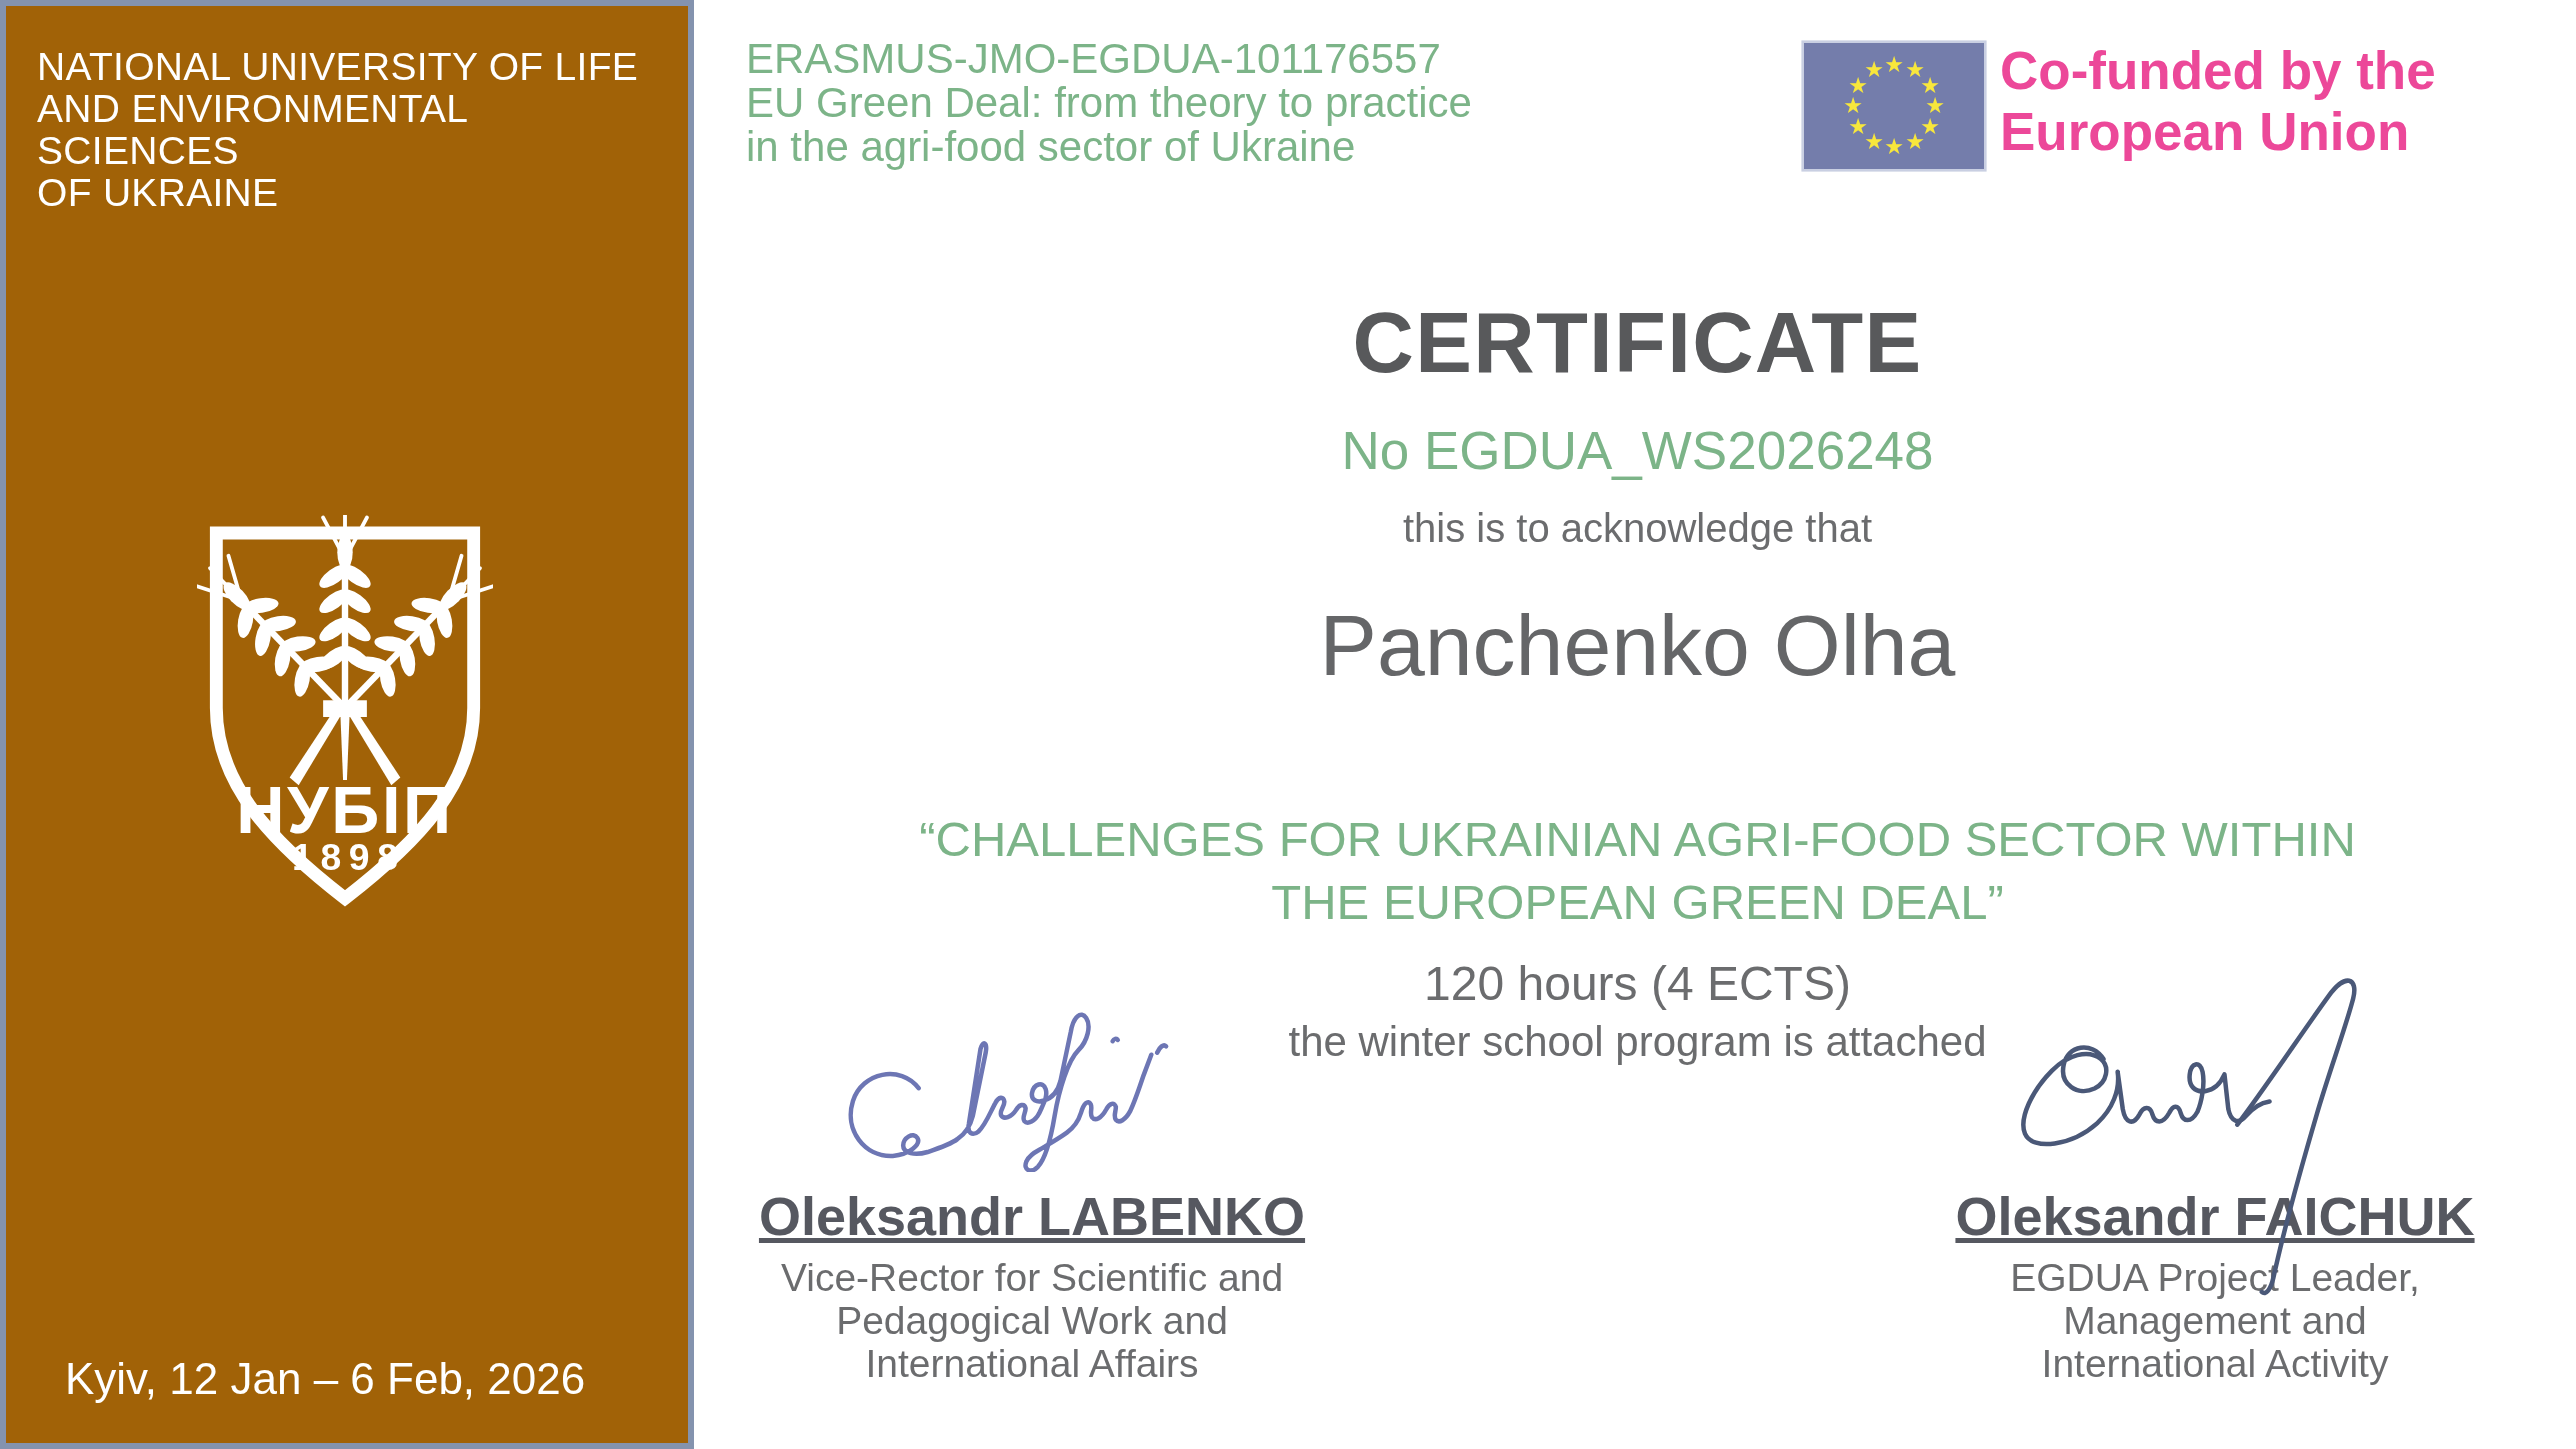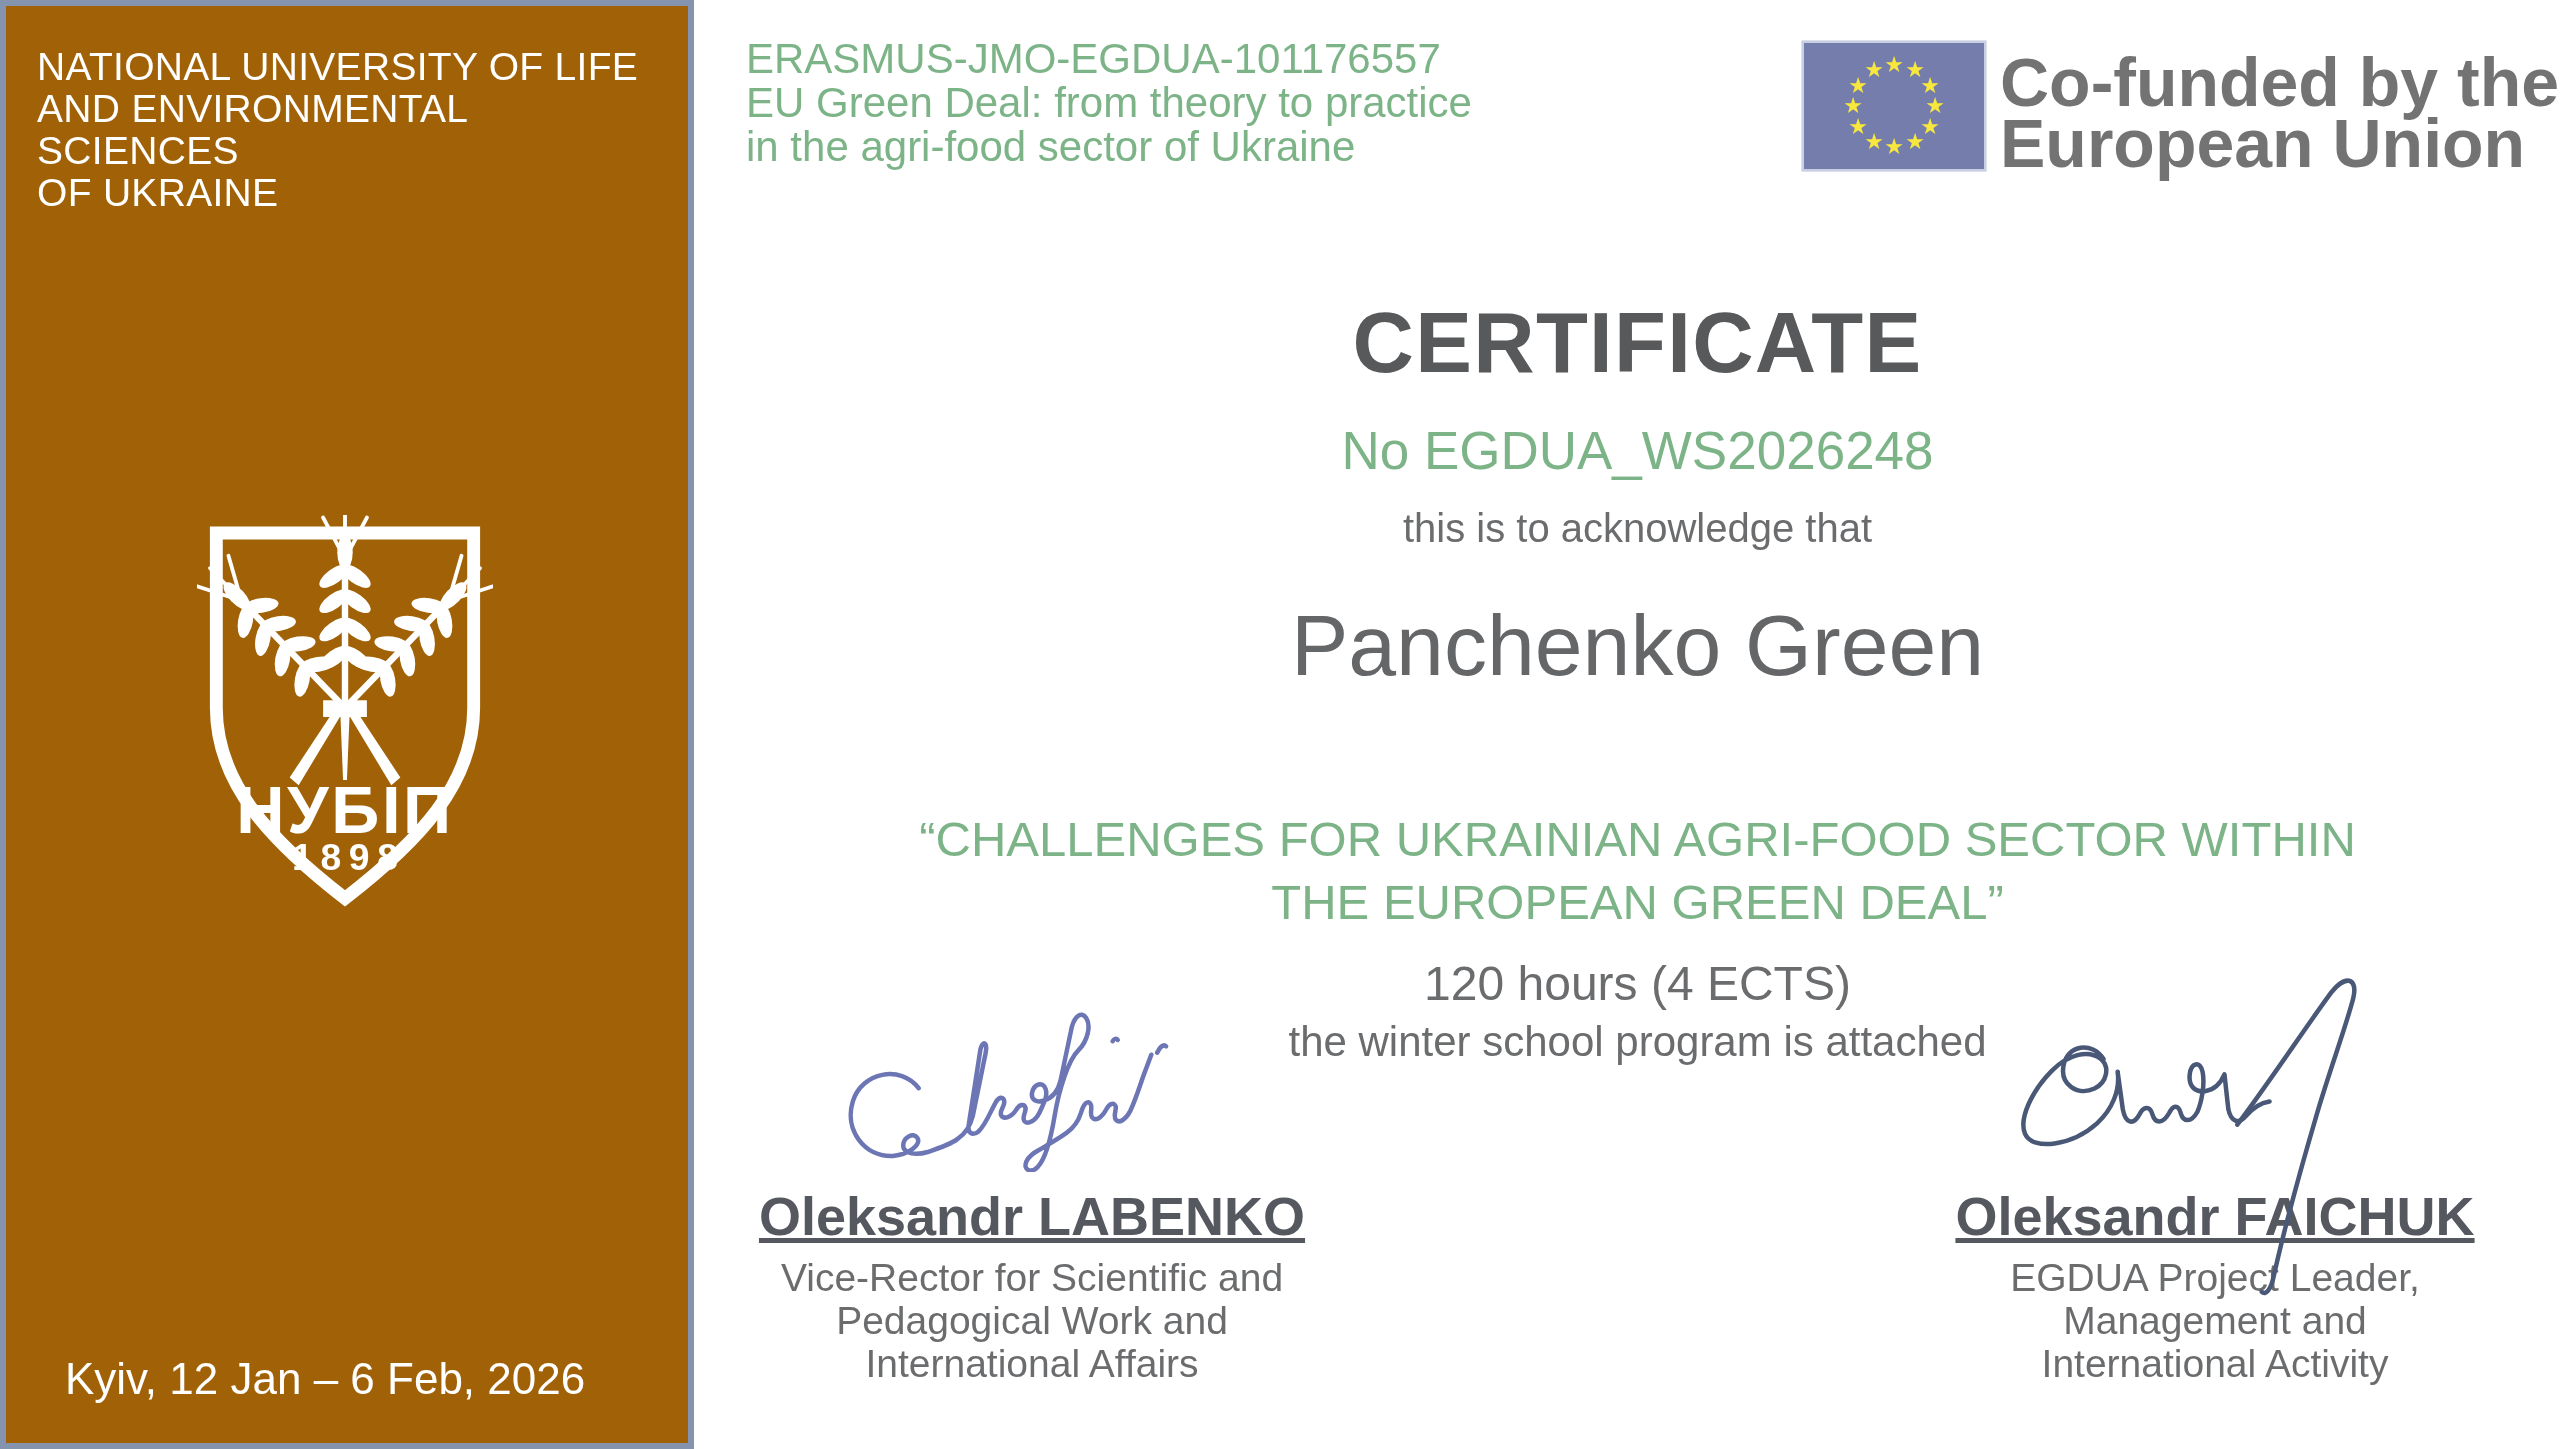--- a/index.html
+++ b/index.html
@@ -30,22 +30,22 @@
   }
   .eu-flag{
     position:absolute;left:1804px;top:43px;width:180px;height:126px;
     background:#747dab;box-shadow:0 0 0 2.6px #c9cfe2;
   }
   .eu-flag .star{
     position:absolute;transform:translate(-50%,-50%);
     color:#f8e73c;font-size:22px;line-height:22px;
   }
   .eu-text{
-    position:absolute;left:2000px;top:52px;width:567px;
-    color:#737373;font-size:68px;line-height:61px;font-weight:700;
+    position:absolute;left:2000px;top:40px;width:567px;
+    color:#ec4899;font-size:53px;line-height:61px;font-weight:700;
   }
   
   .center-col{position:absolute;left:699px;top:0;width:1877px;height:1228px;}
   .cline{position:absolute;left:0;width:100%;text-align:center;line-height:1.1;}
   .title       {top:296px; font-size:85px;font-weight:700;color:#58595b;letter-spacing:1.3px;}
   .number      {top:422px; font-size:53px; color:#7cb488;}
   .acknowledge {top:506px; font-size:40px; color:#6b6c6e;}
   .recipient   {top:598px; font-size:86px;color:#656668;}
   .completion  {top:726px;font-size:49px; color:#6b6c6e;}
   .course1     {top:813px;font-size:49px; color:#7cb488;}
@@ -139,21 +139,21 @@
 
 <div class="eu-text">
   <div>Co-funded by the</div>
   <div>European Union</div>
 </div>
 
 <div class="center-col">
   <div class="cline title">CERTIFICATE</div>
   <div class="cline number">No EGDUA_WS2026248</div>
   <div class="cline acknowledge">this is to acknowledge that</div>
-  <div class="cline recipient">Panchenko Green</div>
+  <div class="cline recipient">Panchenko Olha</div>
   <div class="cline course1">“CHALLENGES FOR UKRAINIAN AGRI-FOOD SECTOR WITHIN</div>
   <div class="cline course2">THE EUROPEAN GREEN DEAL”</div>
   <div class="cline workload">120 hours (4 ECTS)</div>
   <div class="cline attachment">the winter school program is attached</div>
 </div>
 
 <svg class="sig-svg sig-left-svg" viewBox="0 0 540 315" aria-hidden="true">
   <g fill="none" stroke="#6d76b4" stroke-width="7" stroke-linecap="round" stroke-linejoin="round">
     <path d="M136,185 C108,148 48,160 34,205 C20,250 52,292 96,290 C122,288 140,272 134,262
              C128,252 112,262 112,274 C112,286 130,290 150,284 C168,278 186,272 196,264

